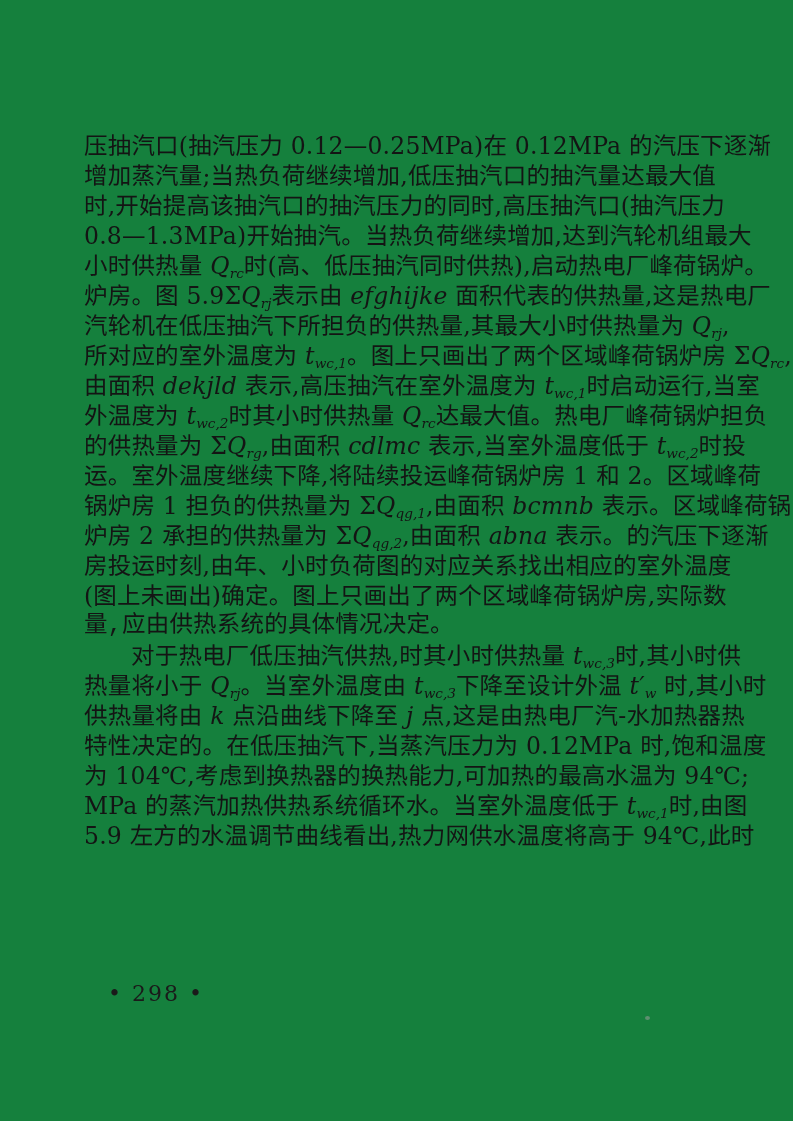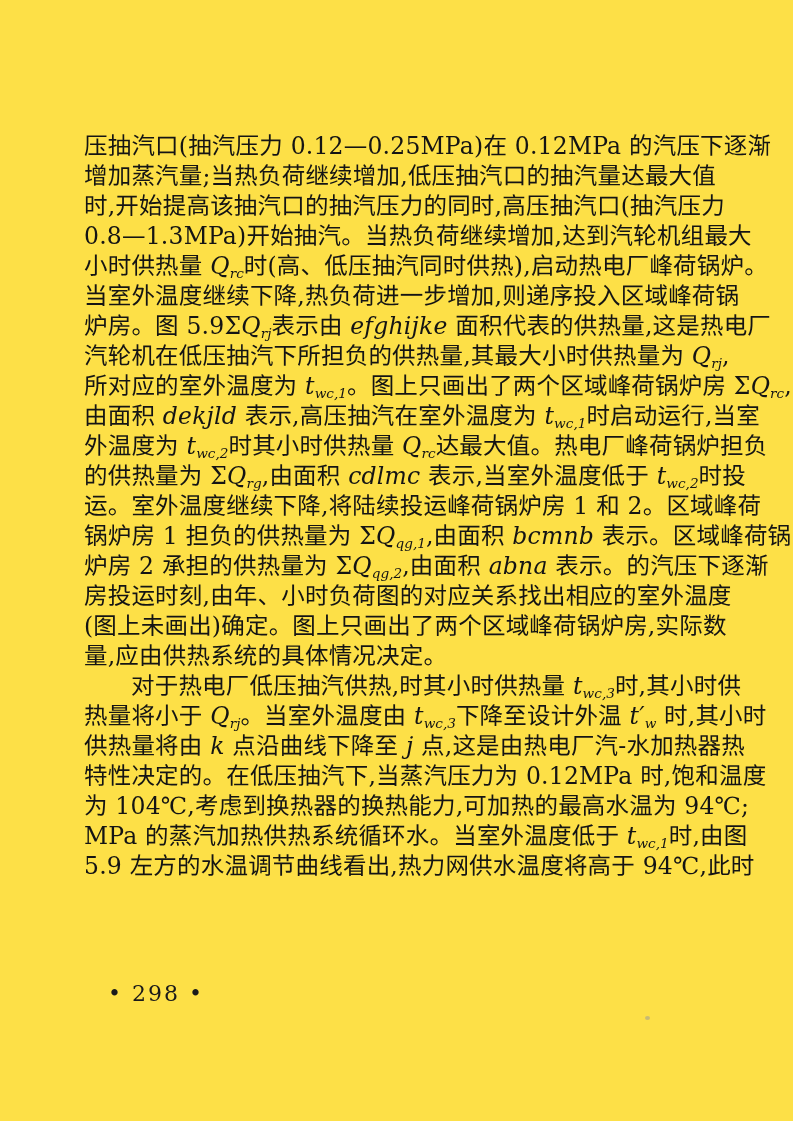--- a/index.html
+++ b/index.html
@@ -4,21 +4,21 @@
 <style>
   html, body { margin: 0; padding: 0; }
   body {
     width: 793px; height: 1121px;
     background: #f6f6f4;
     font-family: "DejaVu Serif", "Liberation Serif", serif;
   }
   .page {
     position: relative;
     width: 793px; height: 1121px;
-    background: #fde047;
+    background: #15803d;
     overflow: hidden;
     color: #141414;
   }
   .text-block {
     position: absolute;
     left: 84px; top: 131px;
     width: 632px;
   }
   .line {
     height: 30px;
@@ -26,20 +26,21 @@
     font-size: 23.5px;
     white-space: nowrap;
     text-align: justify;
     text-align-last: justify;
     letter-spacing: 0.2px;
   }
   
   .line.flush {
     text-align: left;
     text-align-last: left;
+    font-family: Liberation Mono, monospace;
   }
   .line.indent { padding-left: 47px; }
   .seg-t { font-style: normal; }
   .seg-i { font-style: italic; font-family: "DejaVu Serif", serif; }
   .seg-s {
     font-style: italic;
     font-size: 0.58em;
     vertical-align: -0.28em;
     letter-spacing: 0;
   }
@@ -63,21 +64,20 @@
 </head>
 <body>
 
 <div class="page">
   <div class="text-block">
       <div class="line"><span class="seg-t">压抽汽口(抽汽压力 0.12—0.25MPa)在 0.12MPa 的汽压下逐渐</span></div>
       <div class="line"><span class="seg-t">增加蒸汽量;当热负荷继续增加,低压抽汽口的抽汽量达最大值</span></div>
       <div class="line"><span class="seg-t">时,开始提高该抽汽口的抽汽压力的同时,高压抽汽口(抽汽压力</span></div>
       <div class="line"><span class="seg-t">0.8—1.3MPa)开始抽汽。当热负荷继续增加,达到汽轮机组最大</span></div>
       <div class="line"><span class="seg-t">小时供热量 </span><span class="seg-i">Q</span><span class="seg-s">rc</span><span class="seg-t">时(高、低压抽汽同时供热),启动热电厂峰荷锅炉。</span></div>
-      <div class="line"><span class="seg-t">当室外温度继续下降,热负荷进一步增加,则递序投入区域峰荷锅</span></div>
       <div class="line"><span class="seg-t">炉房。图 5.9Σ</span><span class="seg-i">Q</span><span class="seg-s">rj</span><span class="seg-t">表示由 </span><span class="seg-i">efghijke</span><span class="seg-t"> 面积代表的供热量,这是热电厂</span></div>
       <div class="line"><span class="seg-t">汽轮机在低压抽汽下所担负的供热量,其最大小时供热量为 </span><span class="seg-i">Q</span><span class="seg-s">rj</span><span class="seg-t">,</span></div>
       <div class="line"><span class="seg-t">所对应的室外温度为 </span><span class="seg-i">t</span><span class="seg-s">wc,1</span><span class="seg-t">。图上只画出了两个区域峰荷锅炉房 Σ</span><span class="seg-i">Q</span><span class="seg-s">rc</span><span class="seg-t">,</span></div>
       <div class="line"><span class="seg-t">由面积 </span><span class="seg-i">dekjld</span><span class="seg-t"> 表示,高压抽汽在室外温度为 </span><span class="seg-i">t</span><span class="seg-s">wc,1</span><span class="seg-t">时启动运行,当室</span></div>
       <div class="line"><span class="seg-t">外温度为 </span><span class="seg-i">t</span><span class="seg-s">wc,2</span><span class="seg-t">时其小时供热量 </span><span class="seg-i">Q</span><span class="seg-s">rc</span><span class="seg-t">达最大值。热电厂峰荷锅炉担负</span></div>
       <div class="line"><span class="seg-t">的供热量为 Σ</span><span class="seg-i">Q</span><span class="seg-s">rg</span><span class="seg-t">,由面积 </span><span class="seg-i">cdlmc</span><span class="seg-t"> 表示,当室外温度低于 </span><span class="seg-i">t</span><span class="seg-s">wc,2</span><span class="seg-t">时投</span></div>
       <div class="line"><span class="seg-t">运。室外温度继续下降,将陆续投运峰荷锅炉房 1 和 2。区域峰荷</span></div>
       <div class="line"><span class="seg-t">锅炉房 1 担负的供热量为 Σ</span><span class="seg-i">Q</span><span class="seg-s">qg,1</span><span class="seg-t">,由面积 </span><span class="seg-i">bcmnb</span><span class="seg-t"> 表示。区域峰荷锅</span></div>
       <div class="line"><span class="seg-t">炉房 2 承担的供热量为 Σ</span><span class="seg-i">Q</span><span class="seg-s">qg,2</span><span class="seg-t">,由面积 </span><span class="seg-i">abna</span><span class="seg-t"> 表示。的汽压下逐渐</span></div>
       <div class="line"><span class="seg-t">房投运时刻,由年、小时负荷图的对应关系找出相应的室外温度</span></div>

